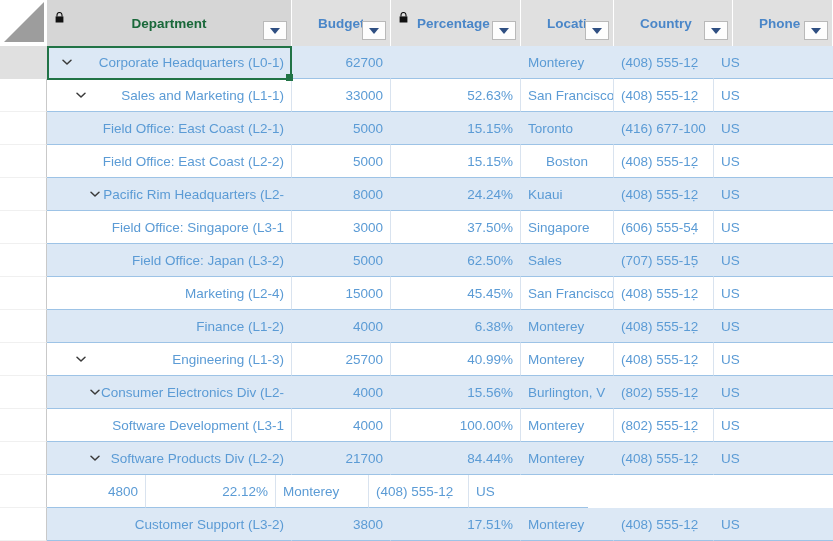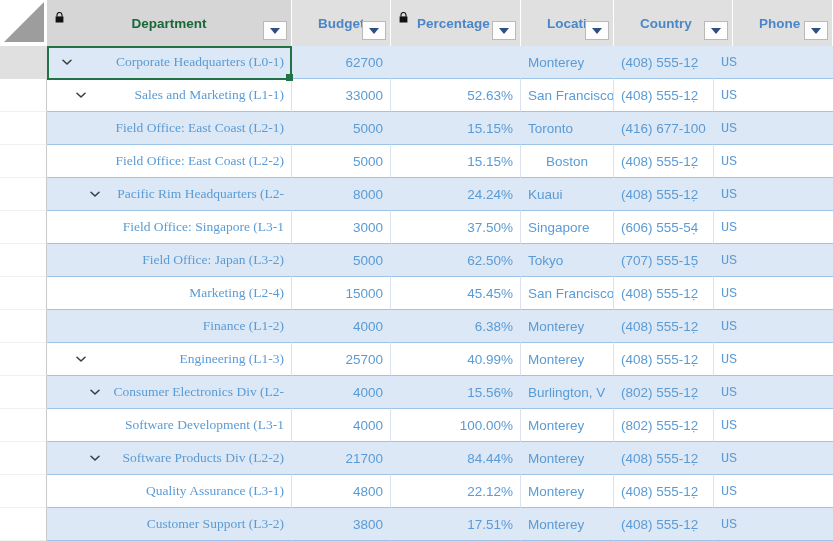--- a/index.html
+++ b/index.html
@@ -120,22 +120,22 @@
     border-right: 1px solid #d9e3ef;
     border-bottom: 1px solid #9dc3e6;
     padding: 0 7px;
     overflow: hidden;
     white-space: nowrap;
   }
   .row.odd .cell { background: #ffffff; }
   .row.even .cell { background: #dce8f5; }
   .row.even .cell { border-right-color: #dce8f5; }
   .cell.num { justify-content: flex-end; }
-  .cell.dept { justify-content: flex-end; position: relative; font-family: Liberation Serif, serif; }
-  .cell.last { border-right: none; font-family: Liberation Mono, monospace; }
+  .cell.dept { justify-content: flex-end; position: relative; }
+  .cell.last { border-right: none; }
 
   .chev {
     position: absolute;
     width: 12px;
     height: 12px;
     display: block;
   }
   .chev svg { display: block; }
 
   .dept-label { display: inline-block; }
@@ -366,21 +366,21 @@
         <div class="cell dept" style="width: 245px; flex: 0 0 245px;">
           <span class="dept-label">Field Office: Japan (L3-2)</span>
         </div>
         <div class="cell num" style="width: 99px; flex: 0 0 99px;">
           <span>5000</span>
         </div>
         <div class="cell num" style="width: 130px; flex: 0 0 130px;">
           <span>62.50%</span>
         </div>
         <div class="cell" style="width: 93px; flex: 0 0 93px;">
-          <span>Tokyo</span>
+          <span>Sales</span>
         </div>
         <div class="cell" style="width: 100px; flex: 0 0 100px;">
           <span>(707) 555-15̣</span>
         </div>
         <div class="cell last" style="width: 119px; flex: 0 0 119px;">
           <span>US</span>
         </div>
       </div>
       <div class="row odd">
         <div class="rowhdr"></div>
@@ -518,23 +518,20 @@
         </div>
         <div class="cell" style="width: 100px; flex: 0 0 100px;">
           <span>(408) 555-12̣</span>
         </div>
         <div class="cell last" style="width: 119px; flex: 0 0 119px;">
           <span>US</span>
         </div>
       </div>
       <div class="row odd">
         <div class="rowhdr"></div>
-        <div class="cell dept" style="width: 245px; flex: 0 0 245px;">
-          <span class="dept-label">Quality Assurance (L3-1)</span>
-        </div>
         <div class="cell num" style="width: 99px; flex: 0 0 99px;">
           <span>4800</span>
         </div>
         <div class="cell num" style="width: 130px; flex: 0 0 130px;">
           <span>22.12%</span>
         </div>
         <div class="cell" style="width: 93px; flex: 0 0 93px;">
           <span>Monterey</span>
         </div>
         <div class="cell" style="width: 100px; flex: 0 0 100px;">

